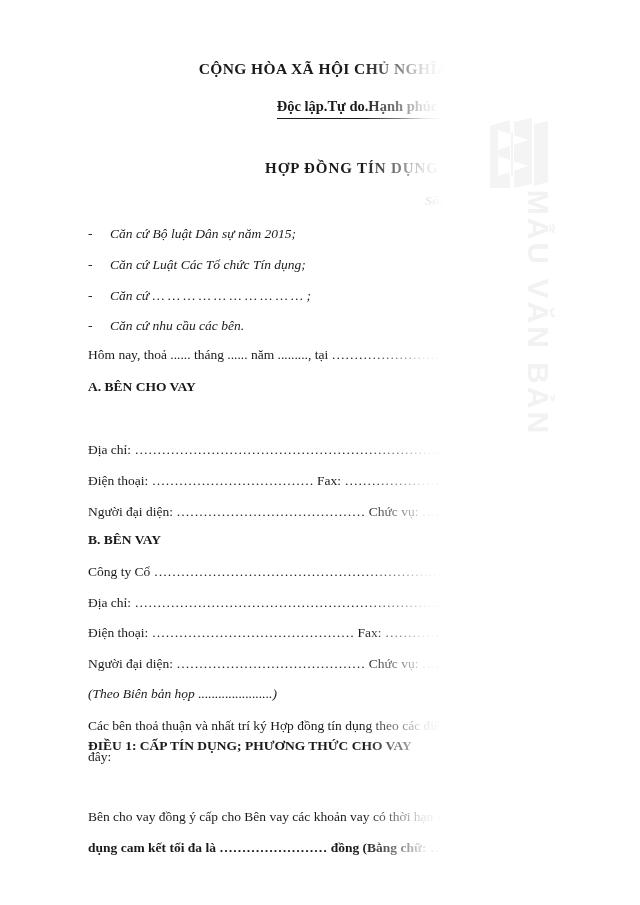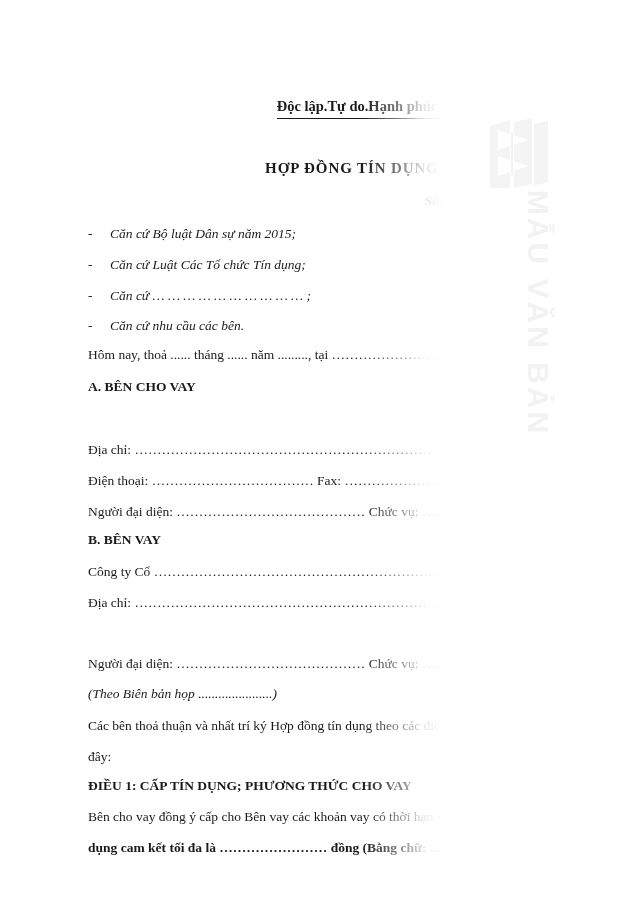--- a/index.html
+++ b/index.html
@@ -128,20 +128,21 @@
     <path d="M46 6 L60 3 L60 64 L46 68 Z" fill="#f4f4f4"></path>
     <path d="M10 12 L40 22 L10 32 Z" fill="#ffffff"></path>
     <path d="M10 38 L40 48 L10 58 Z" fill="#ffffff"></path>
     <path d="M24 14 L24 58" stroke="#f4f4f4" stroke-width="2" fill="none"></path>
   </svg>
   <div class="wm-text">MẪU VĂN BẢN</div>
 </div>
 
 <div id="page">
 
+  <div class="abs hdr-line1">CỘNG HÒA XÃ HỘI CHỦ NGHĨA VIỆT NAM</div>
 
   <div class="abs hdr-line2-wrap">
     <span class="hdr-line2">Độc lập.Tự do.Hạnh phúc</span>
   </div>
 
   <div class="abs doc-title">HỢP ĐỒNG TÍN DỤNG</div>
   <div class="abs doc-number">Số: ...................</div>
 
   <div class="abs bullet-row" style="top:226px;left:0;width:640px;">
     <span class="dash">-</span>
@@ -163,24 +164,25 @@
   <div class="abs body-line" style="top:347px;">Hôm nay, thoả ...... tháng ...... năm ........., tại …………………………</div>
 
   <div class="abs sect-head" style="top:379px;">A. BÊN CHO VAY</div>
   <div class="abs body-line" style="top:442px;">Địa chỉ:  ………………………………………………………………………</div>
   <div class="abs body-line" style="top:473px;">Điện thoại: ……………………………… Fax:  ………………………………</div>
   <div class="abs body-line" style="top:504px;">Người đại diện: …………………………………… Chức vụ:  ………………</div>
 
   <div class="abs sect-head" style="top:532px;">B. BÊN VAY</div>
   <div class="abs body-line" style="top:564px;">Công ty Cổ ……………………………………………………………………</div>
   <div class="abs body-line" style="top:595px;">Địa chỉ:  ………………………………………………………………………</div>
+  <div class="abs body-line" style="top:625px;">Điện thoại: ……………………………………… Fax:  …………………………</div>
   <div class="abs body-line" style="top:656px;">Người đại diện: …………………………………… Chức vụ:  ………………</div>
 
   <div class="abs body-line" style="top:718px;">Các bên thoả thuận và nhất trí ký Hợp đồng tín dụng theo các điều khoản sau</div>
 
   <div class="abs italic-line" style="top:686px;">(Theo Biên bản họp ......................)</div>
   <div class="abs body-line" style="top:749px;">đây:</div>
 
-  <div class="abs sect-head" style="top:778px;text-align:center;">ĐIỀU 1: CẤP TÍN DỤNG; PHƯƠNG THỨC CHO VAY</div>
+  <div class="abs sect-head" style="top:738px;text-align:center;">ĐIỀU 1: CẤP TÍN DỤNG; PHƯƠNG THỨC CHO VAY</div>
   <div class="abs body-line" style="top:809px;">Bên cho vay đồng ý cấp cho Bên vay các khoản vay có thời hạn với hạn mức tín</div>
   <div class="abs body-line" style="top:840px;font-weight:bold;">dụng cam kết tối đa là …………………… đồng (Bằng chữ: ………………)</div>
 
 </div>
 
 </body></html>

